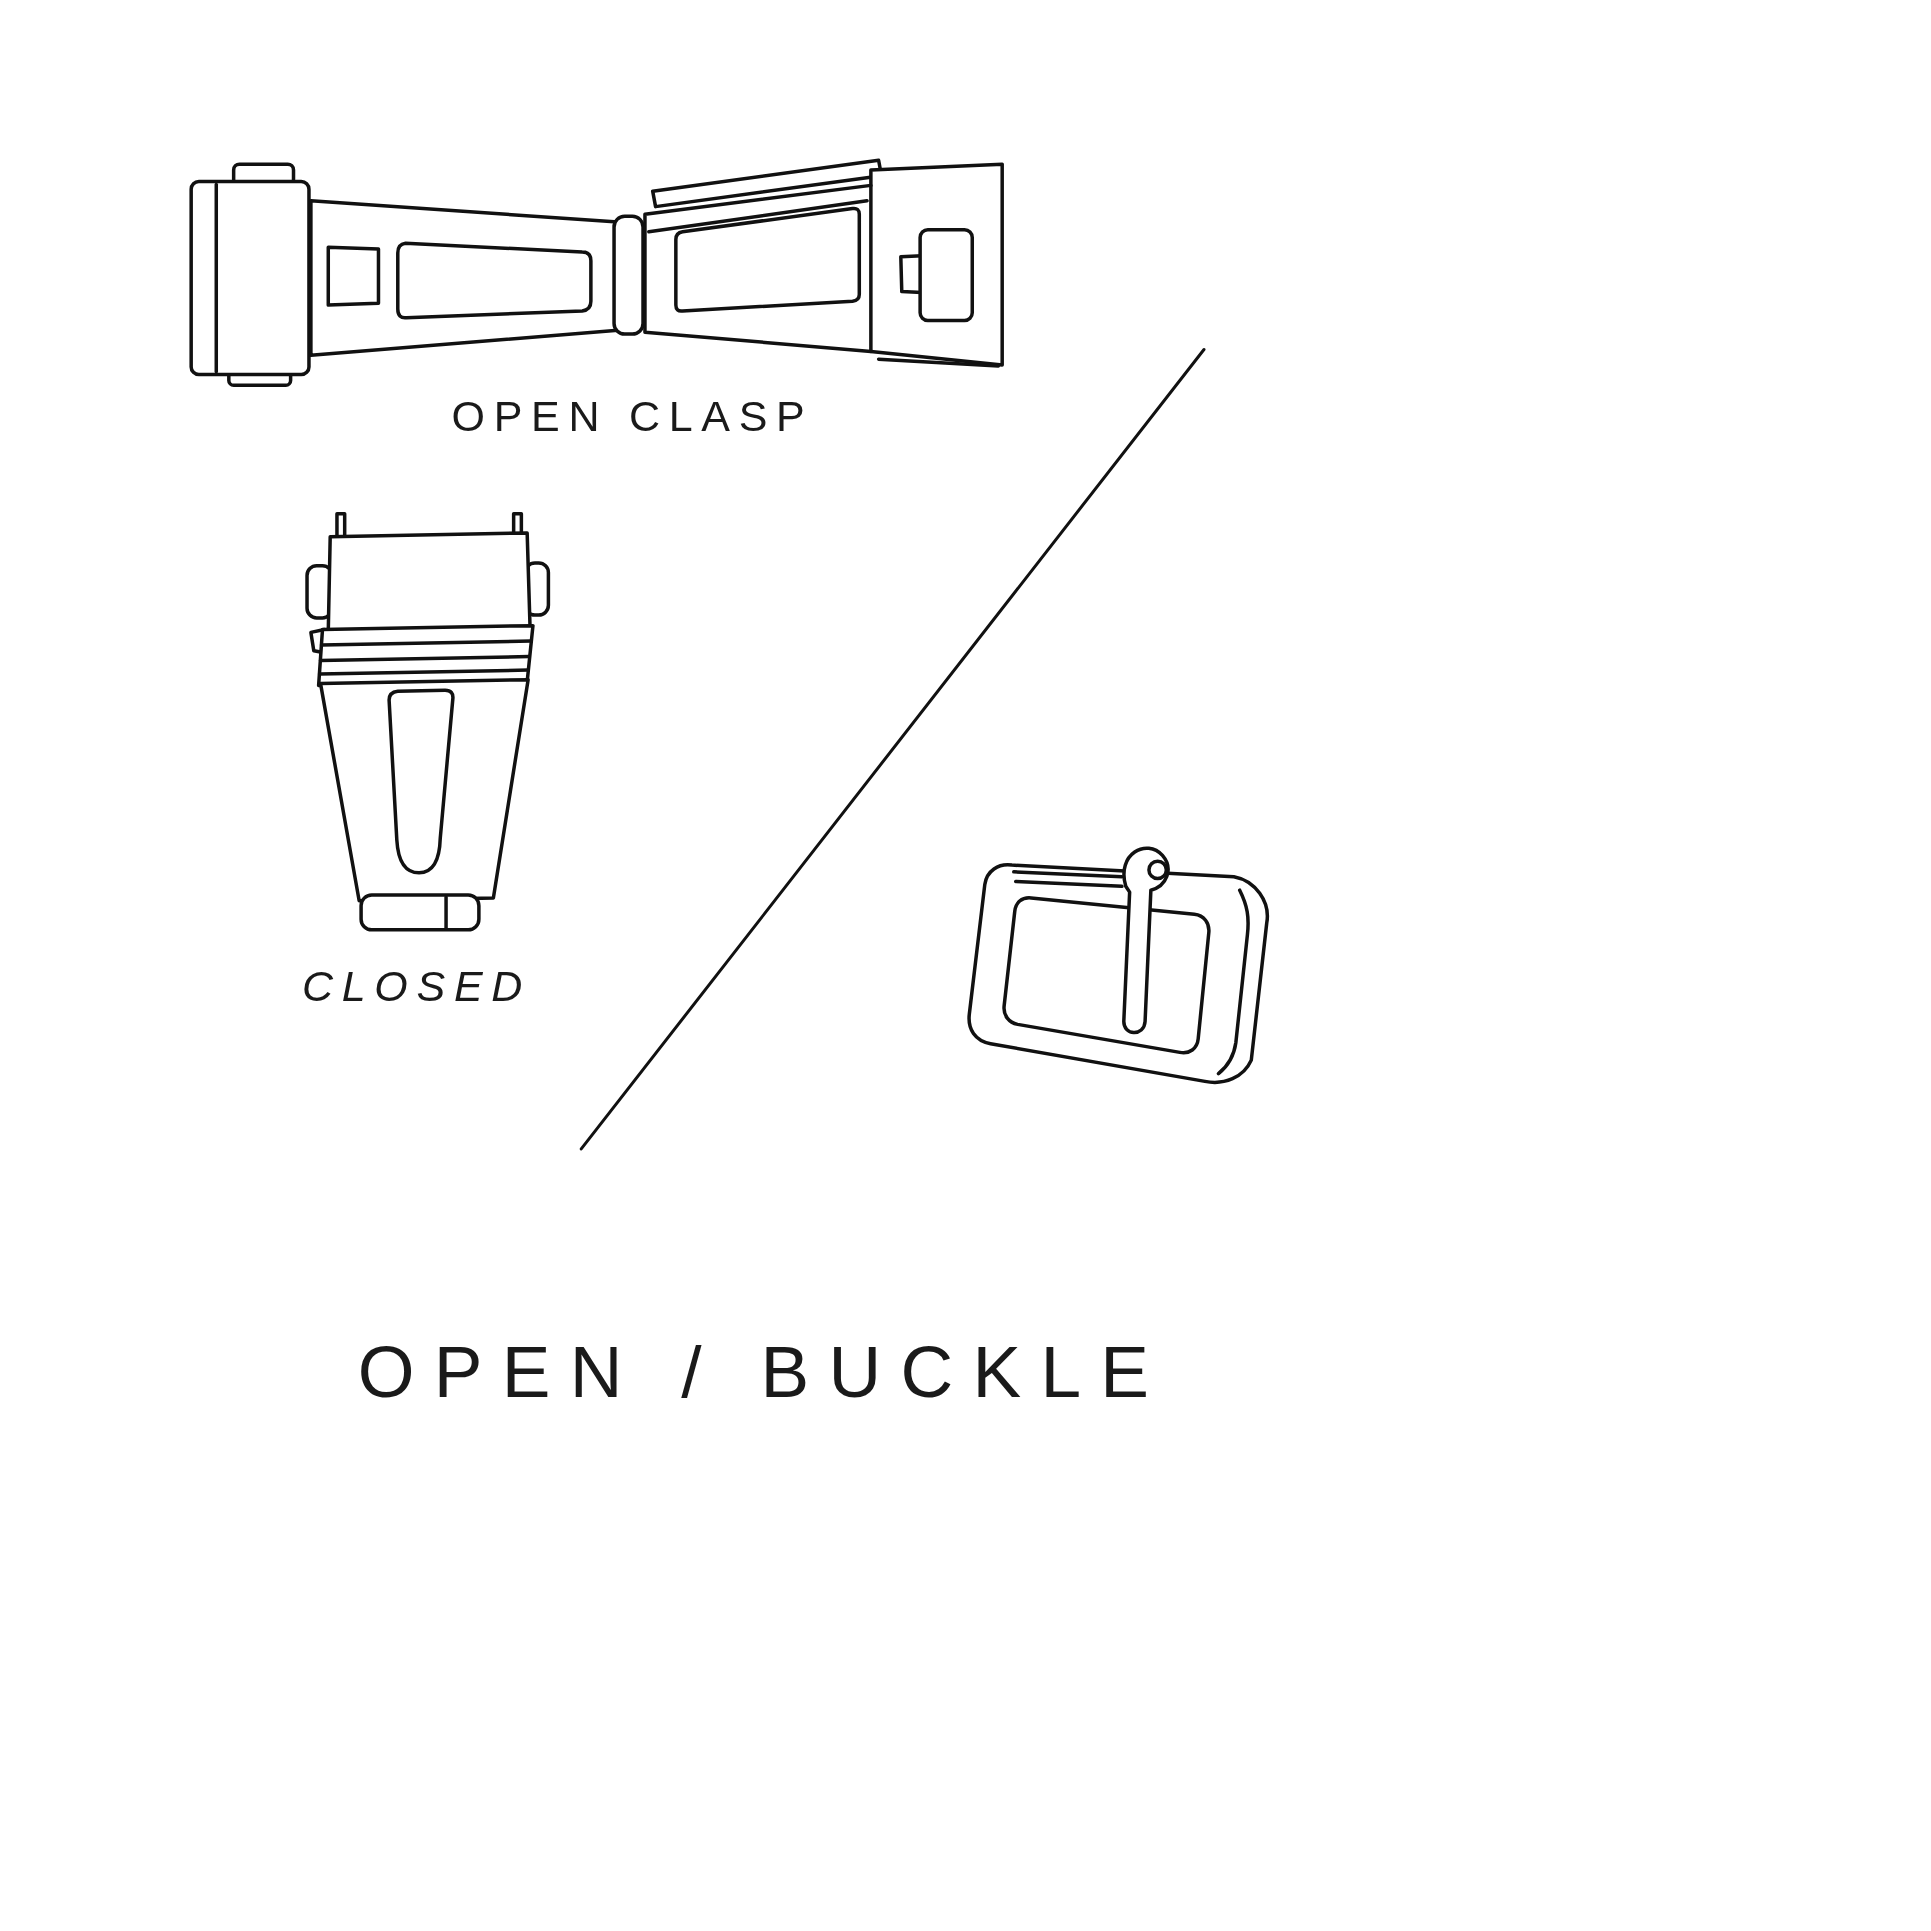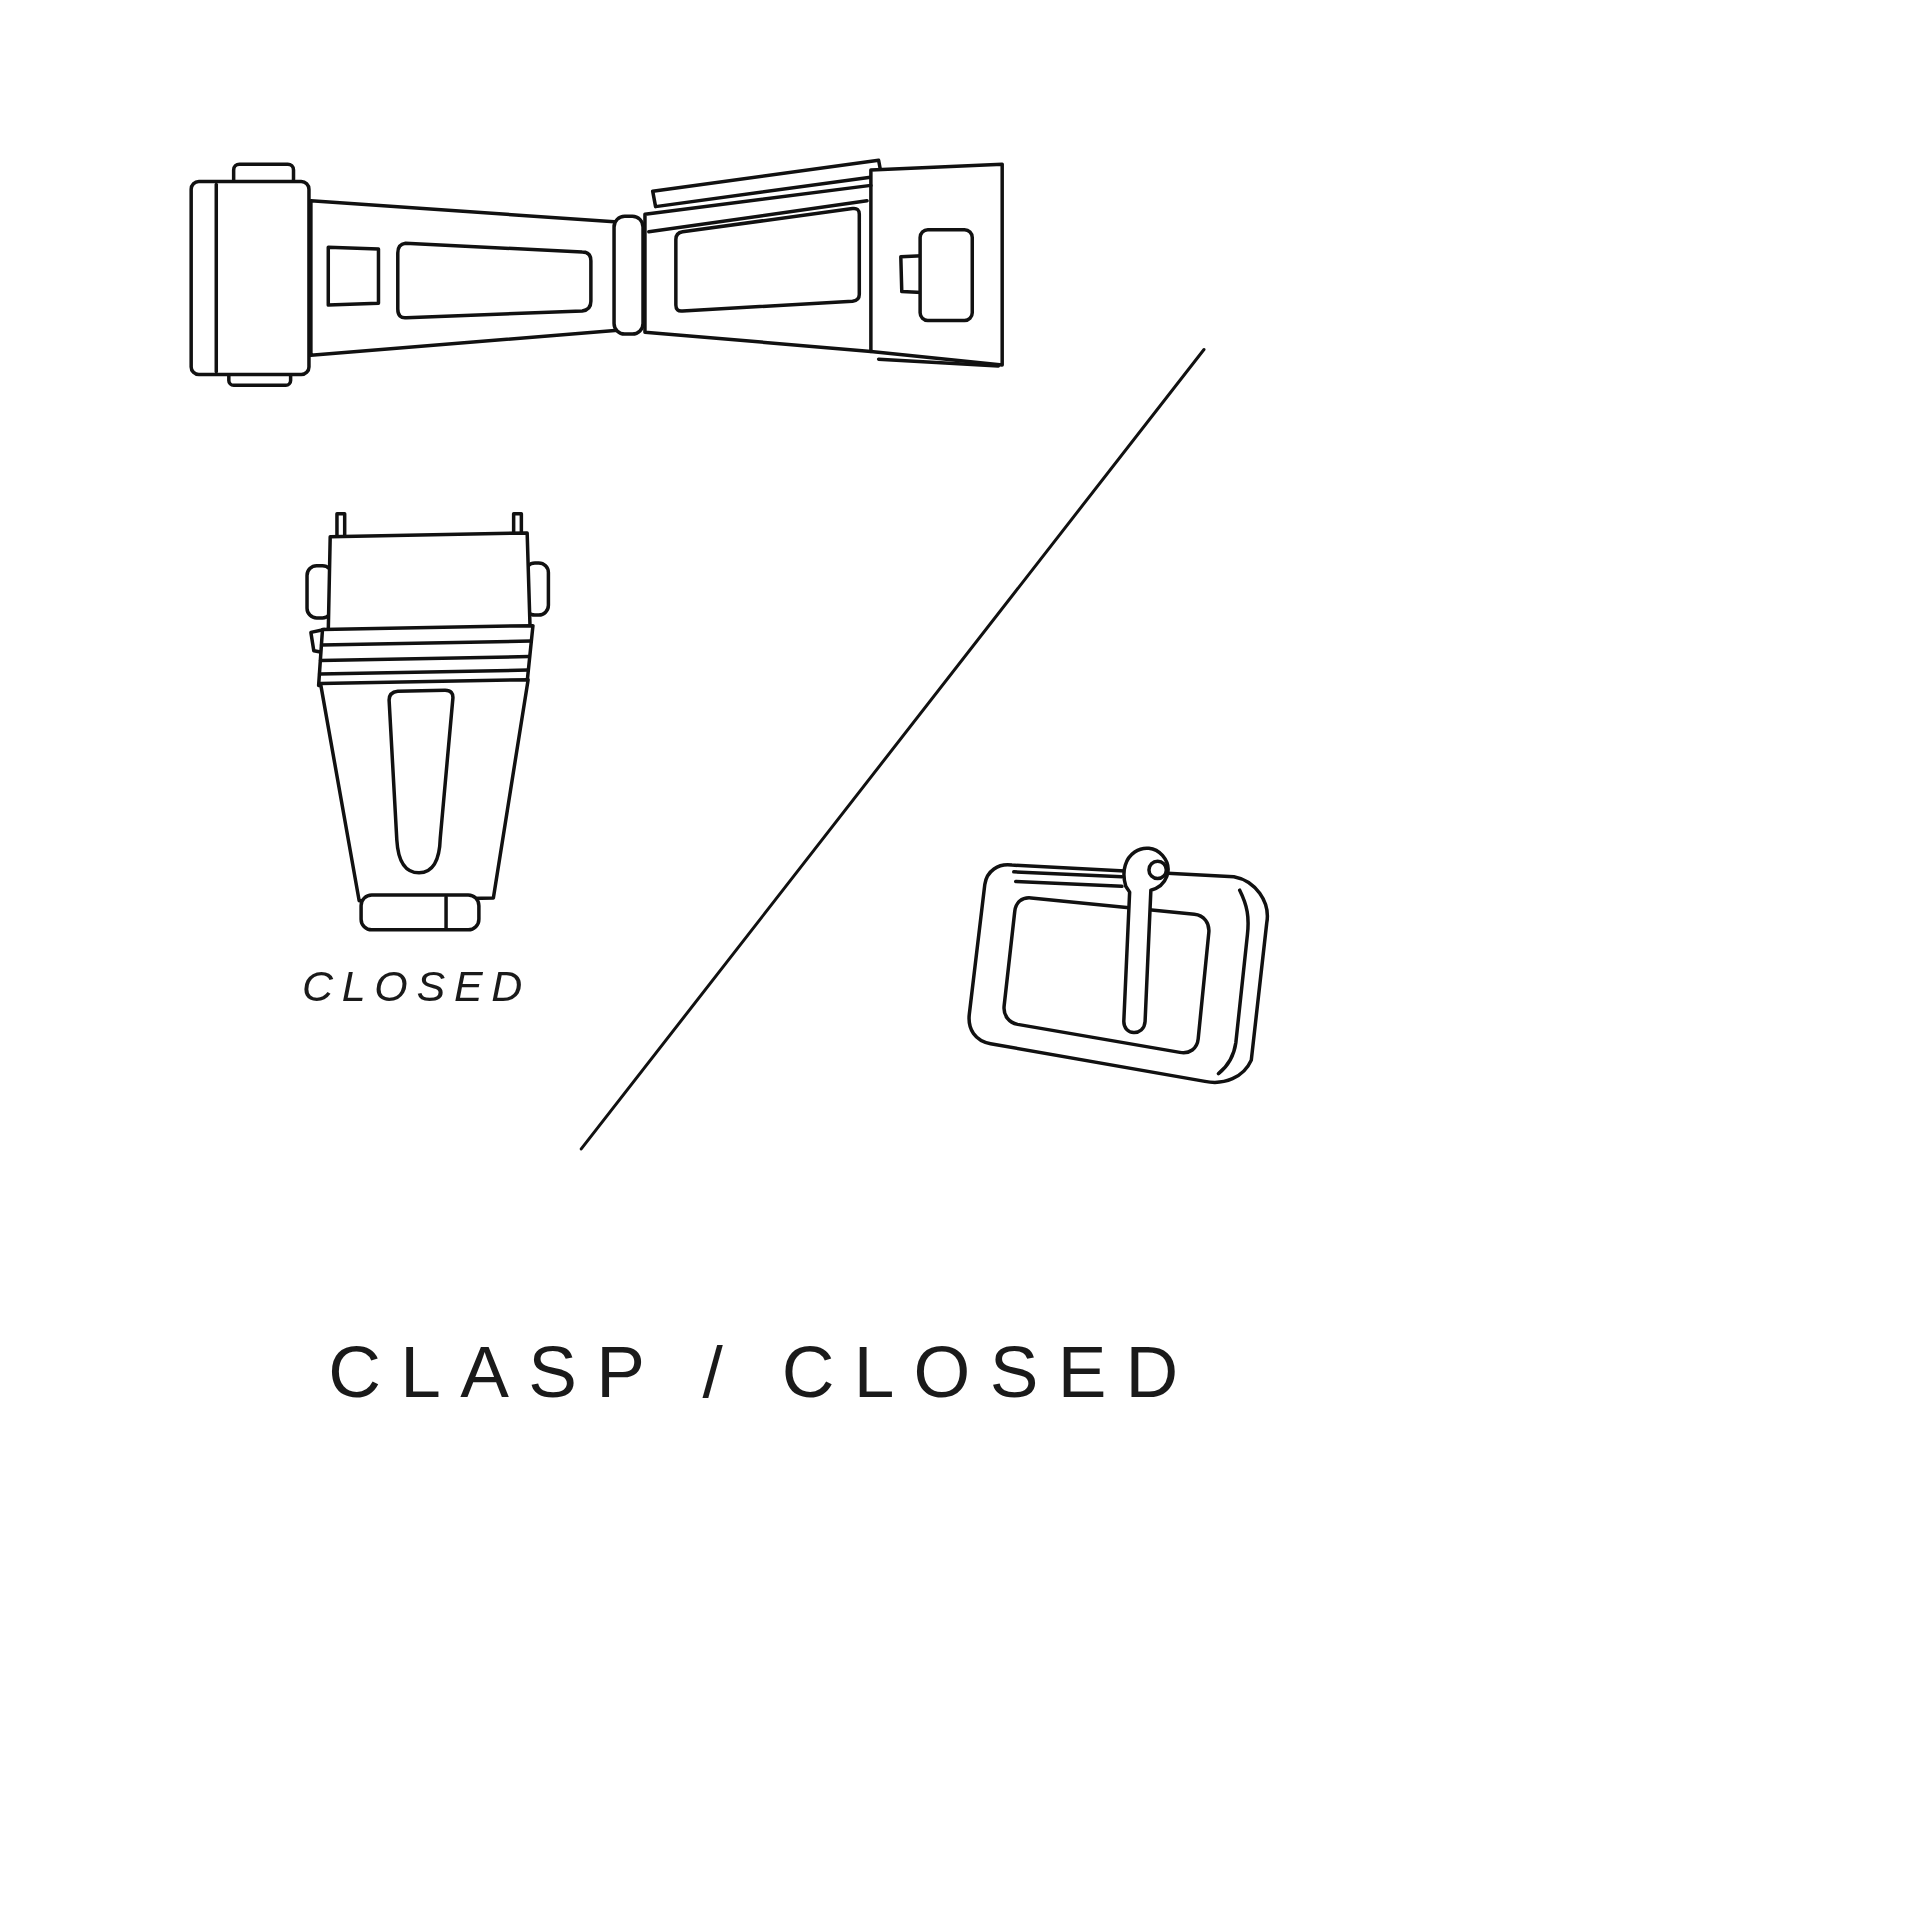--- a/index.html
+++ b/index.html
@@ -150,19 +150,20 @@
                C1156,884 1188,868 1204,886
                C1216,900 1208,918 1192,922
                L1186,1058
                C1185,1074 1163,1073 1164,1057
                L1170,924
                Z" fill="#ffffff"></path>
       <circle cx="1199" cy="901" r="9" fill="#ffffff"></circle>
     </g>
   </svg>
 
+  <div class="caption open-clasp">OPEN CLASP</div>
 
   <div class="caption closed">CLOSED</div>
 
-  <div class="title">CLASP / CLOSED</div>
+  <div class="title">OPEN / BUCKLE</div>
 
 </div>
 
 
 </body></html>

